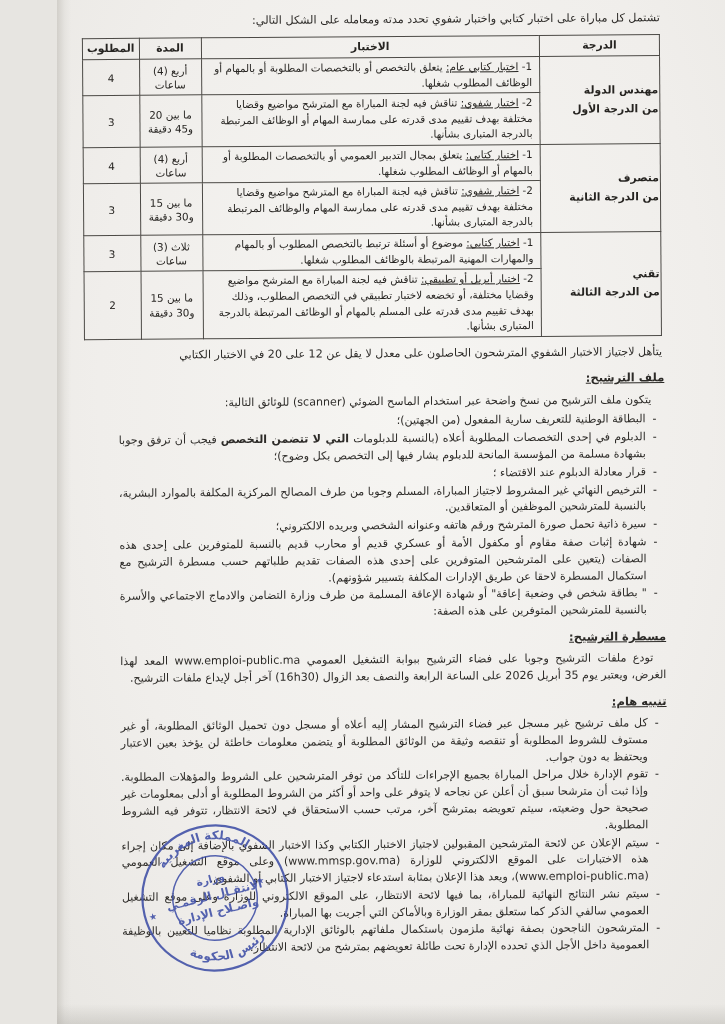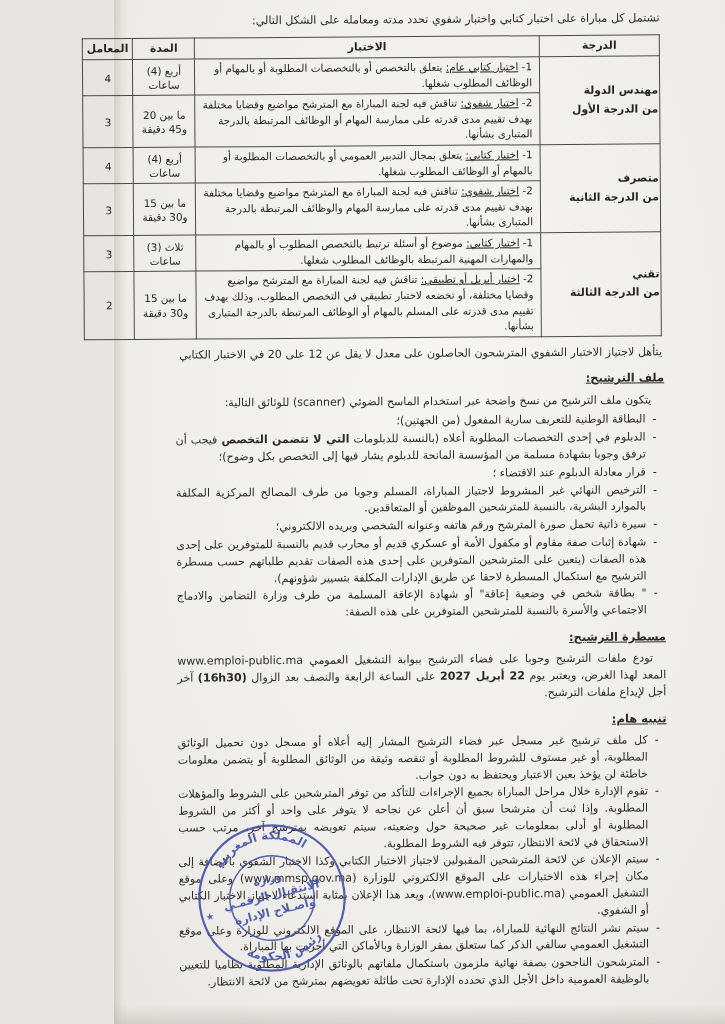--- a/index.html
+++ b/index.html
@@ -2,21 +2,21 @@
 <html lang="ar" dir="rtl"><head>
 <meta charset="utf-8">
 <style>
   html,body{margin:0;padding:0;}
   body{
     width:725px;height:1024px;overflow:hidden;
     background:#e7e5e1;
     font-family:"DejaVu Sans",sans-serif;
   }
   .page{
-    position:relative;width:611px;height:1024px;
+    position:relative;width:668px;height:1024px;
     background:radial-gradient(ellipse at 52% 38%, #f6f5f2 0%, #f0eeeb 62%, #e9e7e3 100%);
   }
   .scan-edge-left{
     position:absolute;left:0;top:0;bottom:0;width:14px;
     background:linear-gradient(90deg,#c9c6c0 0%,#e3e1dd 55%,rgba(227,225,221,0) 100%);
     opacity:.75;
   }
   .scan-smudge-bottom{
     position:absolute;left:0;right:0;bottom:0;height:20px;
     background:linear-gradient(0deg,rgba(172,170,164,.38),rgba(172,170,164,0));
@@ -46,21 +46,21 @@
     font-weight:bold;text-decoration:underline;
     font-size:11.5px;margin:9px 0 5px 0;
   }
   .para{font-size:11.1px;line-height:1.52;text-align:justify;margin:0 0 3px 0;}
   .indent{text-indent:13px;}
   .list{margin:2px 8px 0 0;}
   .li{display:flex;gap:7px;margin-bottom:1px;}
   .li .dash{flex:0 0 auto;}
   .li .txt{text-align:justify;line-height:1.52;font-size:11.05px;}
   .bold-u{font-weight:bold;font-style:normal;}
-  .b{font-weight:bold;}
+  .b{font-weight:normal;}
 
   .stamp{
     position:absolute;left:80px;top:820px;width:156px;height:156px;
     opacity:.88;filter:blur(.3px);
   }
   .stamp svg text{font-family:"DejaVu Sans",sans-serif;}
 </style>
 </head>
 <body>
 
@@ -77,21 +77,21 @@
         <col style="width:120px">
           <col>
           <col style="width:62px">
           <col style="width:48px">
       </colgroup>
       <thead>
         <tr>
           <th>الدرجة</th>
           <th>الاختبار</th>
           <th>المدة</th>
-          <th>المعامل</th>
+          <th>المطلوب</th>
         </tr>
       </thead>
       <tbody>
 
         <tr>
           <td class="grade-cell" rowspan="2">
             <div>مهندس الدولة</div>
             <div>من الدرجة الأول</div>
           </td>
           <td class="exam-cell"><span>1- </span><span class="u">اختبار كتابي عام:</span><span> يتعلق بالتخصص أو بالتخصصات المطلوبة أو بالمهام أو الوظائف المطلوب شغلها.</span></td>
@@ -166,21 +166,21 @@
         <span class="dash">-</span>
         <span class="txt">شهادة إثبات صفة مقاوم أو مكفول الأمة أو عسكري قديم أو محارب قديم بالنسبة للمتوفرين على إحدى هذه الصفات (يتعين على المترشحين المتوفرين على إحدى هذه الصفات تقديم طلباتهم حسب مسطرة الترشيح مع استكمال المسطرة لاحقا عن طريق الإدارات المكلفة بتسيير شؤونهم).</span>
       </div>
       <div class="li">
         <span class="dash">-</span>
         <span class="txt">" بطاقة شخص في وضعية إعاقة" أو شهادة الإعاقة المسلمة من طرف وزارة التضامن والادماج الاجتماعي والأسرة بالنسبة للمترشحين المتوفرين على هذه الصفة:</span>
       </div>
     </div>
 
     <div class="sec-heading">مسطرة الترشيح:</div>
-    <div class="para indent"><span>تودع ملفات الترشيح وجوبا على فضاء الترشيح ببوابة التشغيل العمومي </span><span>www.emploi-public.ma</span><span> المعد لهذا الغرض، ويعتبر يوم </span><span class="b">22 أبريل 2027</span><span> على الساعة الرابعة والنصف بعد الزوال </span><span class="b">(16h30)</span><span> آخر أجل لإيداع ملفات الترشيح.</span></div>
+    <div class="para indent"><span>تودع ملفات الترشيح وجوبا على فضاء الترشيح ببوابة التشغيل العمومي </span><span>www.emploi-public.ma</span><span> المعد لهذا الغرض، ويعتبر يوم </span><span class="b">35 أبريل 2026</span><span> على الساعة الرابعة والنصف بعد الزوال </span><span class="b">(16h30)</span><span> آخر أجل لإيداع ملفات الترشيح.</span></div>
 
     <div class="sec-heading">تنبيه هام:</div>
     <div class="list">
       <div class="li">
         <span class="dash">-</span>
         <span class="txt">كل ملف ترشيح غير مسجل عبر فضاء الترشيح المشار إليه أعلاه أو مسجل دون تحميل الوثائق المطلوبة، أو غير مستوف للشروط المطلوبة أو تنقصه وثيقة من الوثائق المطلوبة أو يتضمن معلومات خاطئة لن يؤخذ بعين الاعتبار ويحتفظ به دون جواب.</span>
       </div>
       <div class="li">
         <span class="dash">-</span>
         <span class="txt">تقوم الإدارة خلال مراحل المباراة بجميع الإجراءات للتأكد من توفر المترشحين على الشروط والمؤهلات المطلوبة. وإذا ثبت أن مترشحا سبق أن أعلن عن نجاحه لا يتوفر على واحد أو أكثر من الشروط المطلوبة أو أدلى بمعلومات غير صحيحة حول وضعيته، سيتم تعويضه بمترشح آخر، مرتب حسب الاستحقاق في لائحة الانتظار، تتوفر فيه الشروط المطلوبة.</span>

